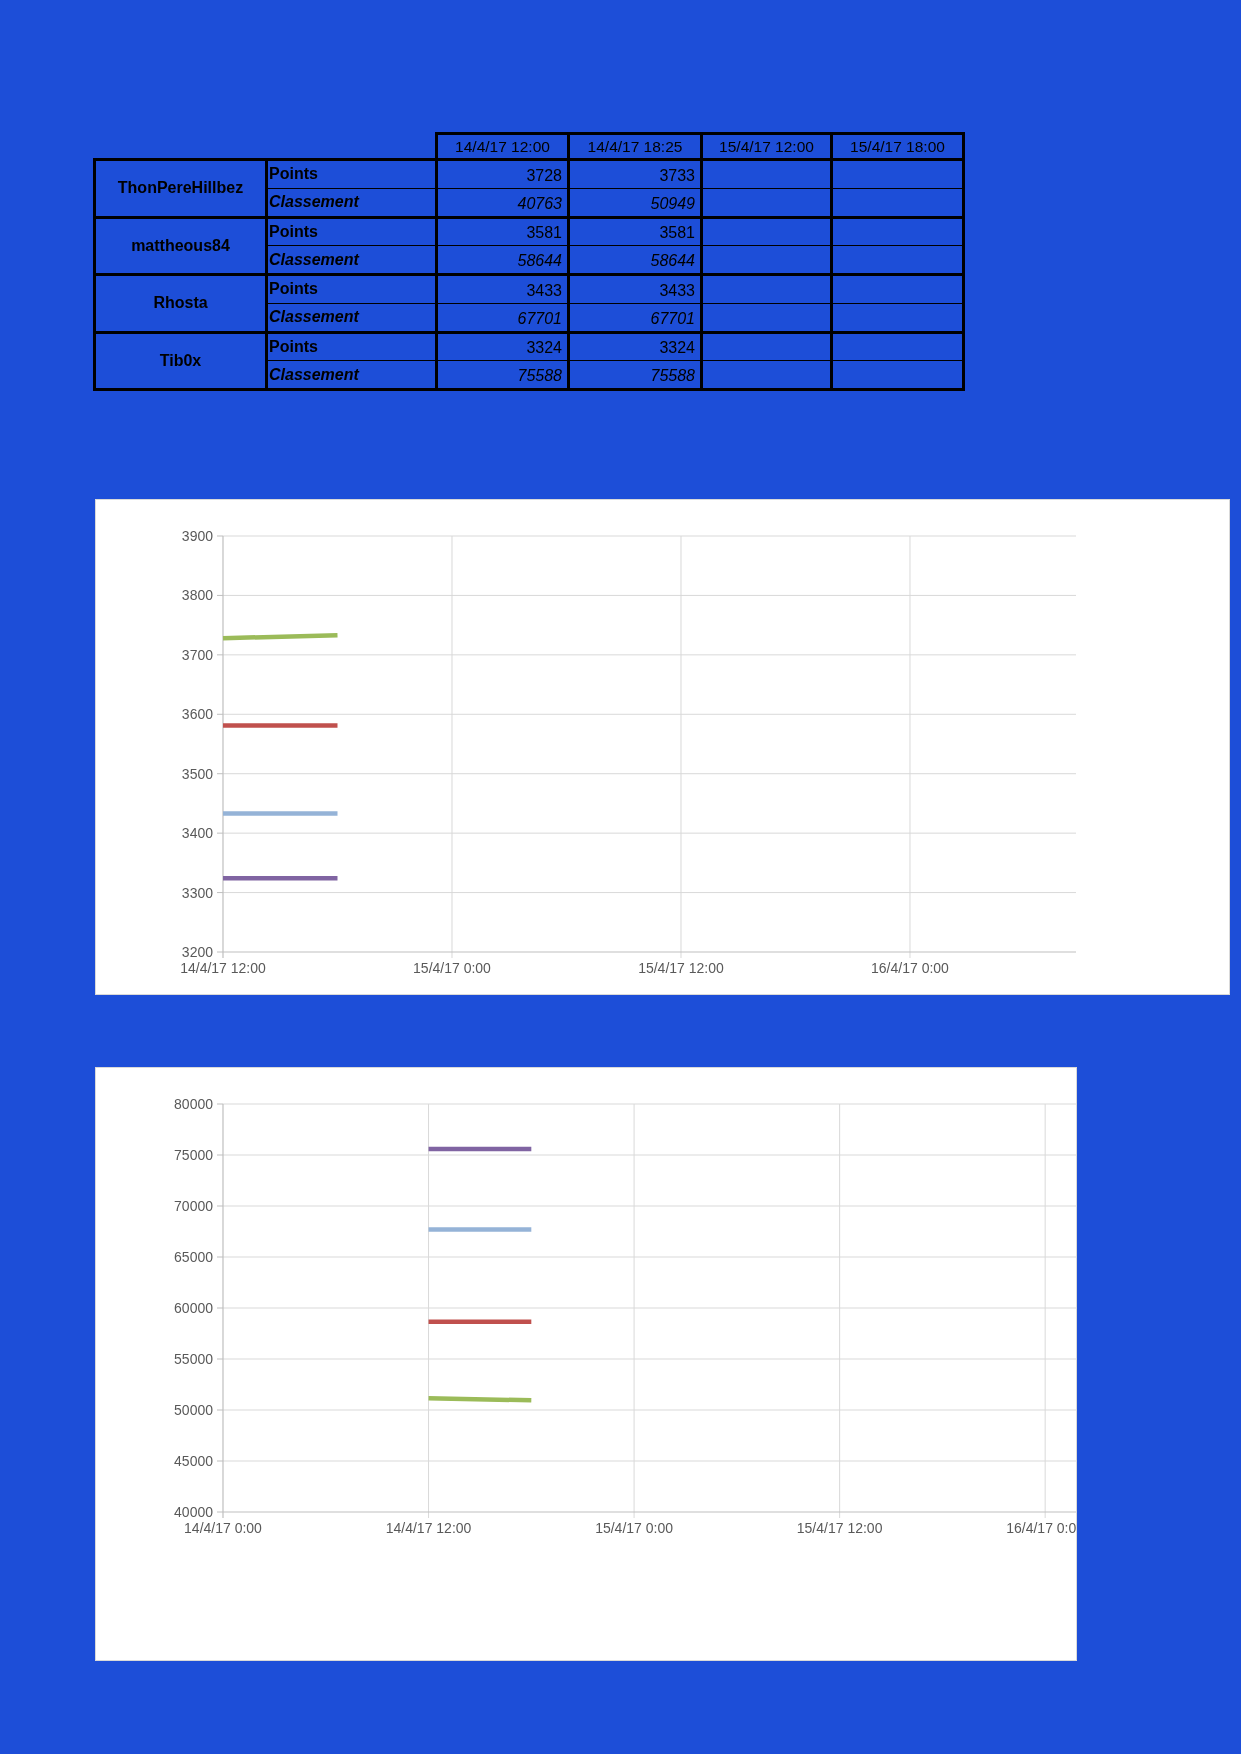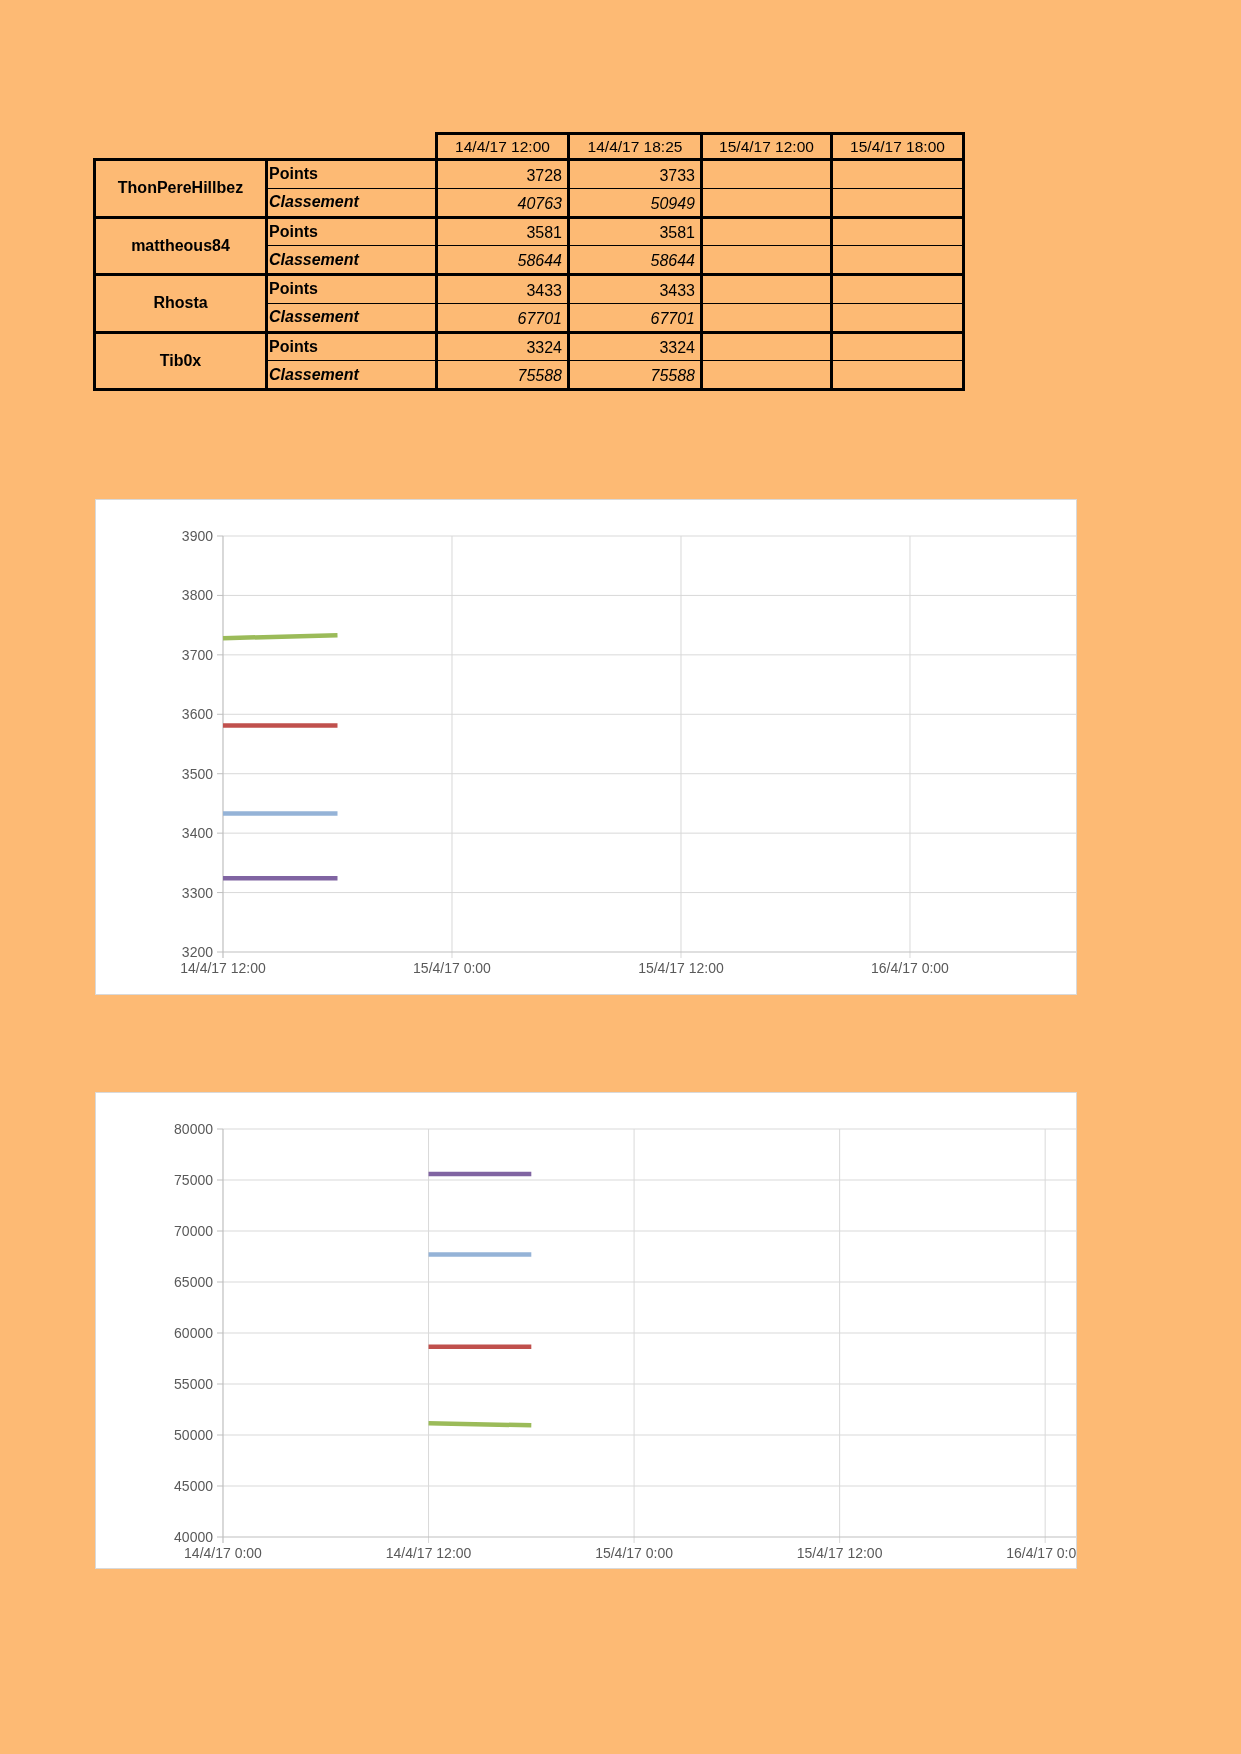--- a/index.html
+++ b/index.html
@@ -1,16 +1,16 @@
 <!DOCTYPE html>
 <html><head>
 <meta charset="utf-8">
 <style>
   html,body{margin:0;padding:0;background:#ffffff;}
-  .page{position:relative;width:1241px;height:1754px;background:#fdba74;
+  .page{position:relative;width:1241px;height:1754px;background:#1d4ed8;
         font-family:"Liberation Sans",sans-serif;overflow:hidden;}
 
   
   table.stats{position:absolute;left:93px;top:132px;border-collapse:collapse;
               table-layout:fixed;color:#000;}
   table.stats td{border:3px solid #000;overflow:hidden;white-space:nowrap;}
   table.stats tr{height:28.75px;}
   table.stats tr.hdr{height:26px;}
   td.blank{border:none !important;background:transparent;}
   td.dh{font-size:15.5px;text-align:center;vertical-align:middle;font-weight:400;padding:0;}
@@ -108,21 +108,21 @@
     <tr class="rcl">
       <td class="metric">Classement</td>
       <td class="num">75588</td>
       <td class="num">75588</td>
       <td class="num"></td>
       <td class="num"></td>
     </tr>
   </tbody>
     </table>
 
-  <div class="panel" style="left:95px;top:499px;width:982px;height:496px">
+  <div class="panel" style="left:95px;top:499px;width:1135px;height:496px">
     <svg width="980" height="494">
         <line x1="127" y1="36" x2="980" y2="36" stroke="#d9d9d9" stroke-width="1"></line>
         <line x1="121" y1="36" x2="127" y2="36" stroke="#bfbfbf" stroke-width="1"></line>
         <text x="117" y="41" text-anchor="end" class="tick">3900</text>
         <line x1="127" y1="95.42857142857144" x2="980" y2="95.42857142857144" stroke="#d9d9d9" stroke-width="1"></line>
         <line x1="121" y1="95.42857142857144" x2="127" y2="95.42857142857144" stroke="#bfbfbf" stroke-width="1"></line>
         <text x="117" y="100.42857142857144" text-anchor="end" class="tick">3800</text>
         <line x1="127" y1="154.85714285714283" x2="980" y2="154.85714285714283" stroke="#d9d9d9" stroke-width="1"></line>
         <line x1="121" y1="154.85714285714283" x2="127" y2="154.85714285714283" stroke="#bfbfbf" stroke-width="1"></line>
         <text x="117" y="159.85714285714283" text-anchor="end" class="tick">3700</text>
@@ -149,21 +149,21 @@
         <text x="813.979865771812" y="473" text-anchor="middle" class="tick">16/4/17 0:00</text>
         <line x1="127" y1="452" x2="980" y2="452" stroke="#bfbfbf" stroke-width="1.2"></line>
         <line x1="127" y1="36" x2="127" y2="458" stroke="#bfbfbf" stroke-width="1.2"></line>
         <polyline points="127,138.21714285714285 241.49664429530202,135.24571428571426" fill="none" stroke="#9BBB59" stroke-width="4.5" stroke-linecap="butt"></polyline>
         <polyline points="127,225.57714285714286 241.49664429530202,225.57714285714286" fill="none" stroke="#C0504D" stroke-width="4.5" stroke-linecap="butt"></polyline>
         <polyline points="127,313.5314285714286 241.49664429530202,313.5314285714286" fill="none" stroke="#95B3D7" stroke-width="4.5" stroke-linecap="butt"></polyline>
         <polyline points="127,378.30857142857144 241.49664429530202,378.30857142857144" fill="none" stroke="#8064A2" stroke-width="4.5" stroke-linecap="butt"></polyline>
       </svg>
   </div>
 
-  <div class="panel" style="left:95px;top:1092px;width:982px;height:477px">
+  <div class="panel" style="left:95px;top:1067px;width:982px;height:594px">
     <svg width="980" height="475">
         <line x1="127" y1="36" x2="980" y2="36" stroke="#d9d9d9" stroke-width="1"></line>
         <line x1="121" y1="36" x2="127" y2="36" stroke="#bfbfbf" stroke-width="1"></line>
         <text x="117" y="41" text-anchor="end" class="tick">80000</text>
         <line x1="127" y1="87" x2="980" y2="87" stroke="#d9d9d9" stroke-width="1"></line>
         <line x1="121" y1="87" x2="127" y2="87" stroke="#bfbfbf" stroke-width="1"></line>
         <text x="117" y="92" text-anchor="end" class="tick">75000</text>
         <line x1="127" y1="138" x2="980" y2="138" stroke="#d9d9d9" stroke-width="1"></line>
         <line x1="121" y1="138" x2="127" y2="138" stroke="#bfbfbf" stroke-width="1"></line>
         <text x="117" y="143" text-anchor="end" class="tick">70000</text>

